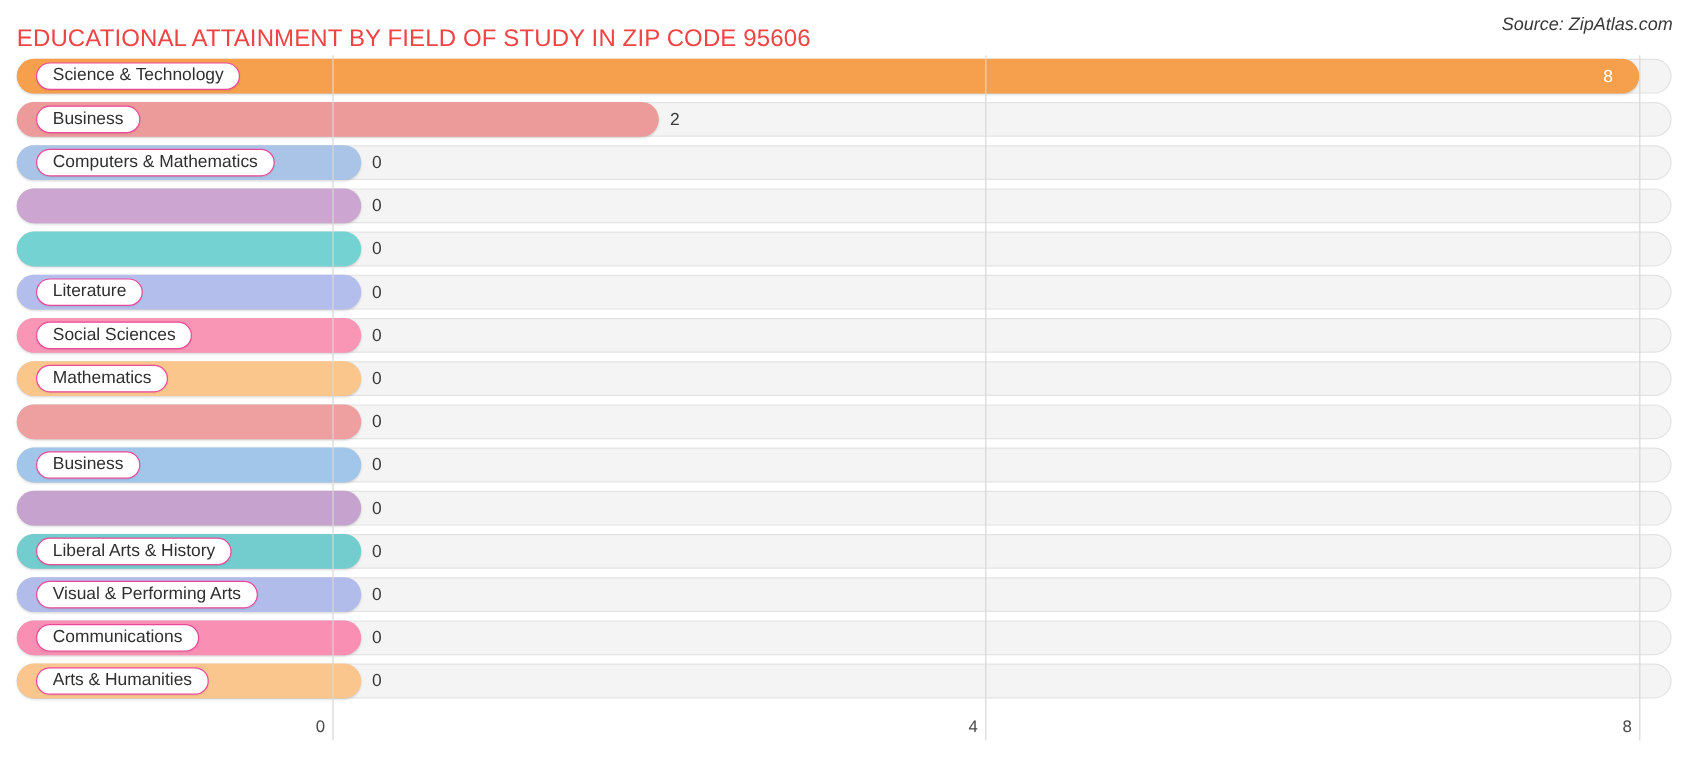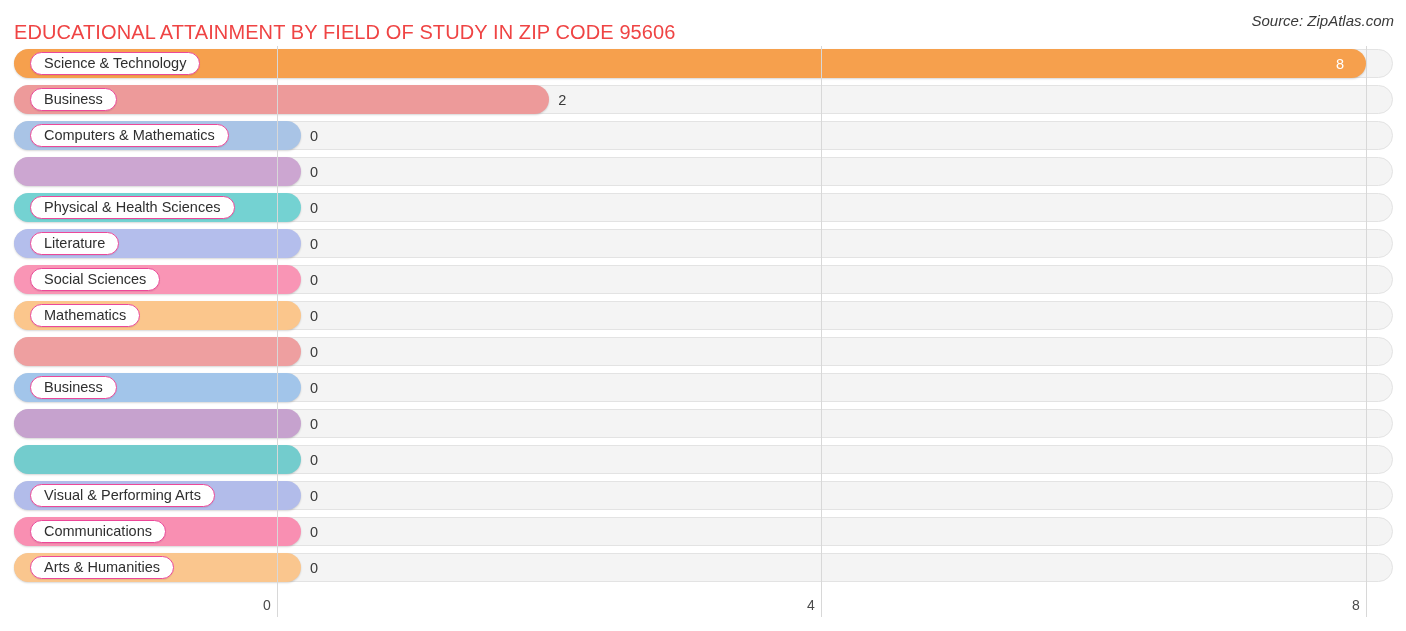--- a/index.html
+++ b/index.html
@@ -219,23 +219,20 @@
           <div class="val-out" style="left: 310px;">0</div>
         </div>
         <div class="row">
           <div class="track"></div>
           <div class="bar" style="width: 287px; background: rgb(204, 166, 209);"></div>
           <div class="val-out" style="left: 310px;">0</div>
         </div>
         <div class="row">
           <div class="track"></div>
           <div class="bar" style="width: 287px; background: rgb(116, 210, 210);"></div>
-          <div class="cap">
-            <span class="cap-label">Physical &amp; Health Sciences</span>
-          </div>
           <div class="val-out" style="left: 310px;">0</div>
         </div>
         <div class="row">
           <div class="track"></div>
           <div class="bar" style="width: 287px; background: rgb(180, 190, 236);"></div>
           <div class="cap">
             <span class="cap-label">Literature</span>
           </div>
           <div class="val-out" style="left: 310px;">0</div>
         </div>
@@ -269,20 +266,23 @@
           <div class="val-out" style="left: 310px;">0</div>
         </div>
         <div class="row">
           <div class="track"></div>
           <div class="bar" style="width: 287px; background: rgb(198, 162, 206);"></div>
           <div class="val-out" style="left: 310px;">0</div>
         </div>
         <div class="row">
           <div class="track"></div>
           <div class="bar" style="width: 287px; background: rgb(115, 204, 205);"></div>
+          <div class="cap">
+            <span class="cap-label">Liberal Arts &amp; History</span>
+          </div>
           <div class="val-out" style="left: 310px;">0</div>
         </div>
         <div class="row">
           <div class="track"></div>
           <div class="bar" style="width: 287px; background: rgb(178, 188, 234);"></div>
           <div class="cap">
             <span class="cap-label">Visual &amp; Performing Arts</span>
           </div>
           <div class="val-out" style="left: 310px;">0</div>
         </div>

